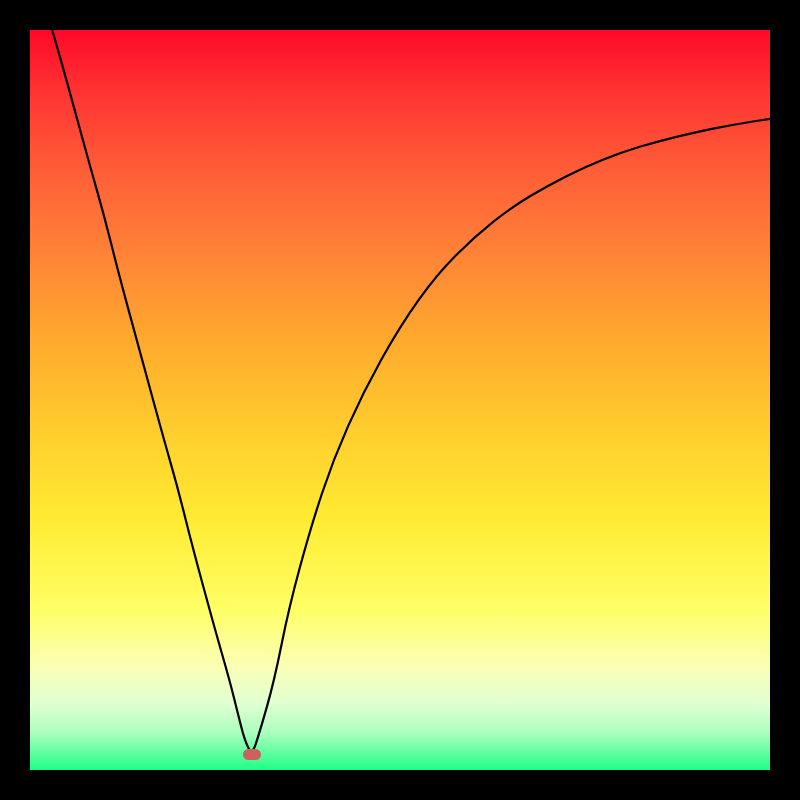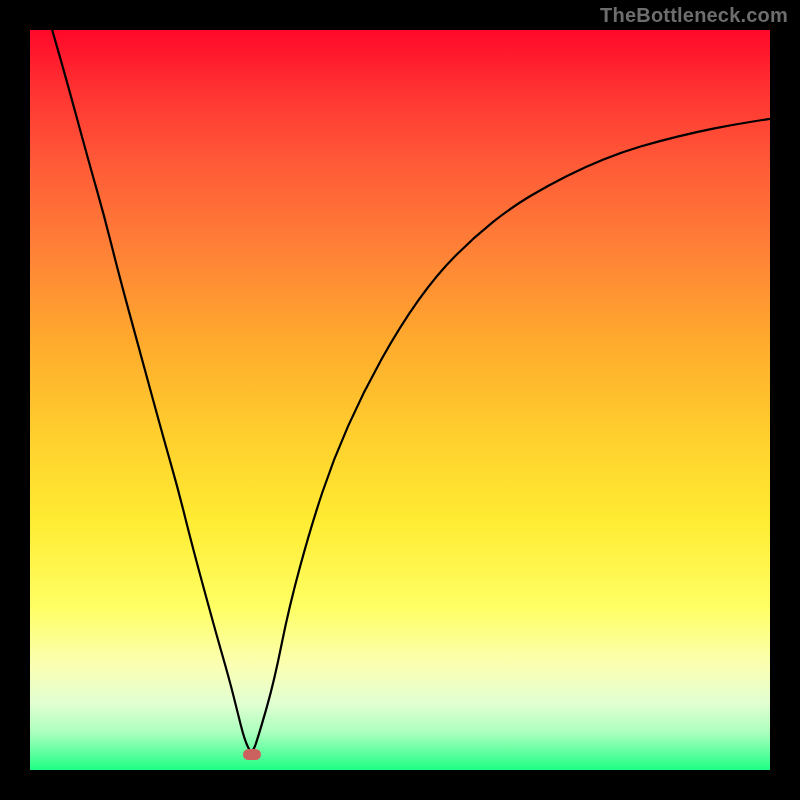--- a/index.html
+++ b/index.html
@@ -76,14 +76,13 @@
 </head>
 <body>
 
 <div class="frame">
   <div class="plot-area">
     <svg class="curve-svg" viewBox="0 0 740 740" preserveAspectRatio="none">
       <path id="curvePath" class="curve-path" d="M 22.20 0.00 Q 22.20 0.00 29.60 25.90 Q 37.00 51.80 48.10 92.50 Q 59.20 133.20 66.60 159.10 Q 74.00 185.00 81.40 214.60 Q 88.80 244.20 99.90 284.90 Q 111.00 325.60 122.10 366.30 Q 133.20 407.00 140.60 432.90 Q 148.00 458.80 155.40 488.40 Q 162.80 518.00 173.90 558.70 Q 185.00 599.40 192.40 625.30 Q 199.80 651.20 203.50 666.00 Q 207.20 680.80 210.90 695.60 Q 214.60 710.40 218.30 717.80 Q 222.00 725.20 225.70 714.10 Q 229.40 703.00 236.80 677.10 Q 244.20 651.20 251.60 614.20 Q 259.00 577.20 270.10 536.50 Q 281.20 495.80 292.30 462.50 Q 303.40 429.20 318.20 395.90 Q 333.00 362.60 351.50 329.30 Q 370.00 296.00 388.50 270.10 Q 407.00 244.20 425.50 225.70 Q 444.00 207.20 462.50 192.40 Q 481.00 177.60 499.50 166.50 Q 518.00 155.40 536.50 146.15 Q 555.00 136.90 573.50 129.50 Q 592.00 122.10 610.50 116.55 Q 629.00 111.00 647.50 106.56 Q 666.00 102.12 684.50 98.42 Q 703.00 94.72 721.50 91.76 L 740.00 88.80"></path>
     </svg>
     <div id="marker" class="marker" style="left: 213px; top: 719.2px;"></div>
   </div>
-  <div class="watermark">TheBottleneck.com</div>
 </div>
 
 </body></html>

